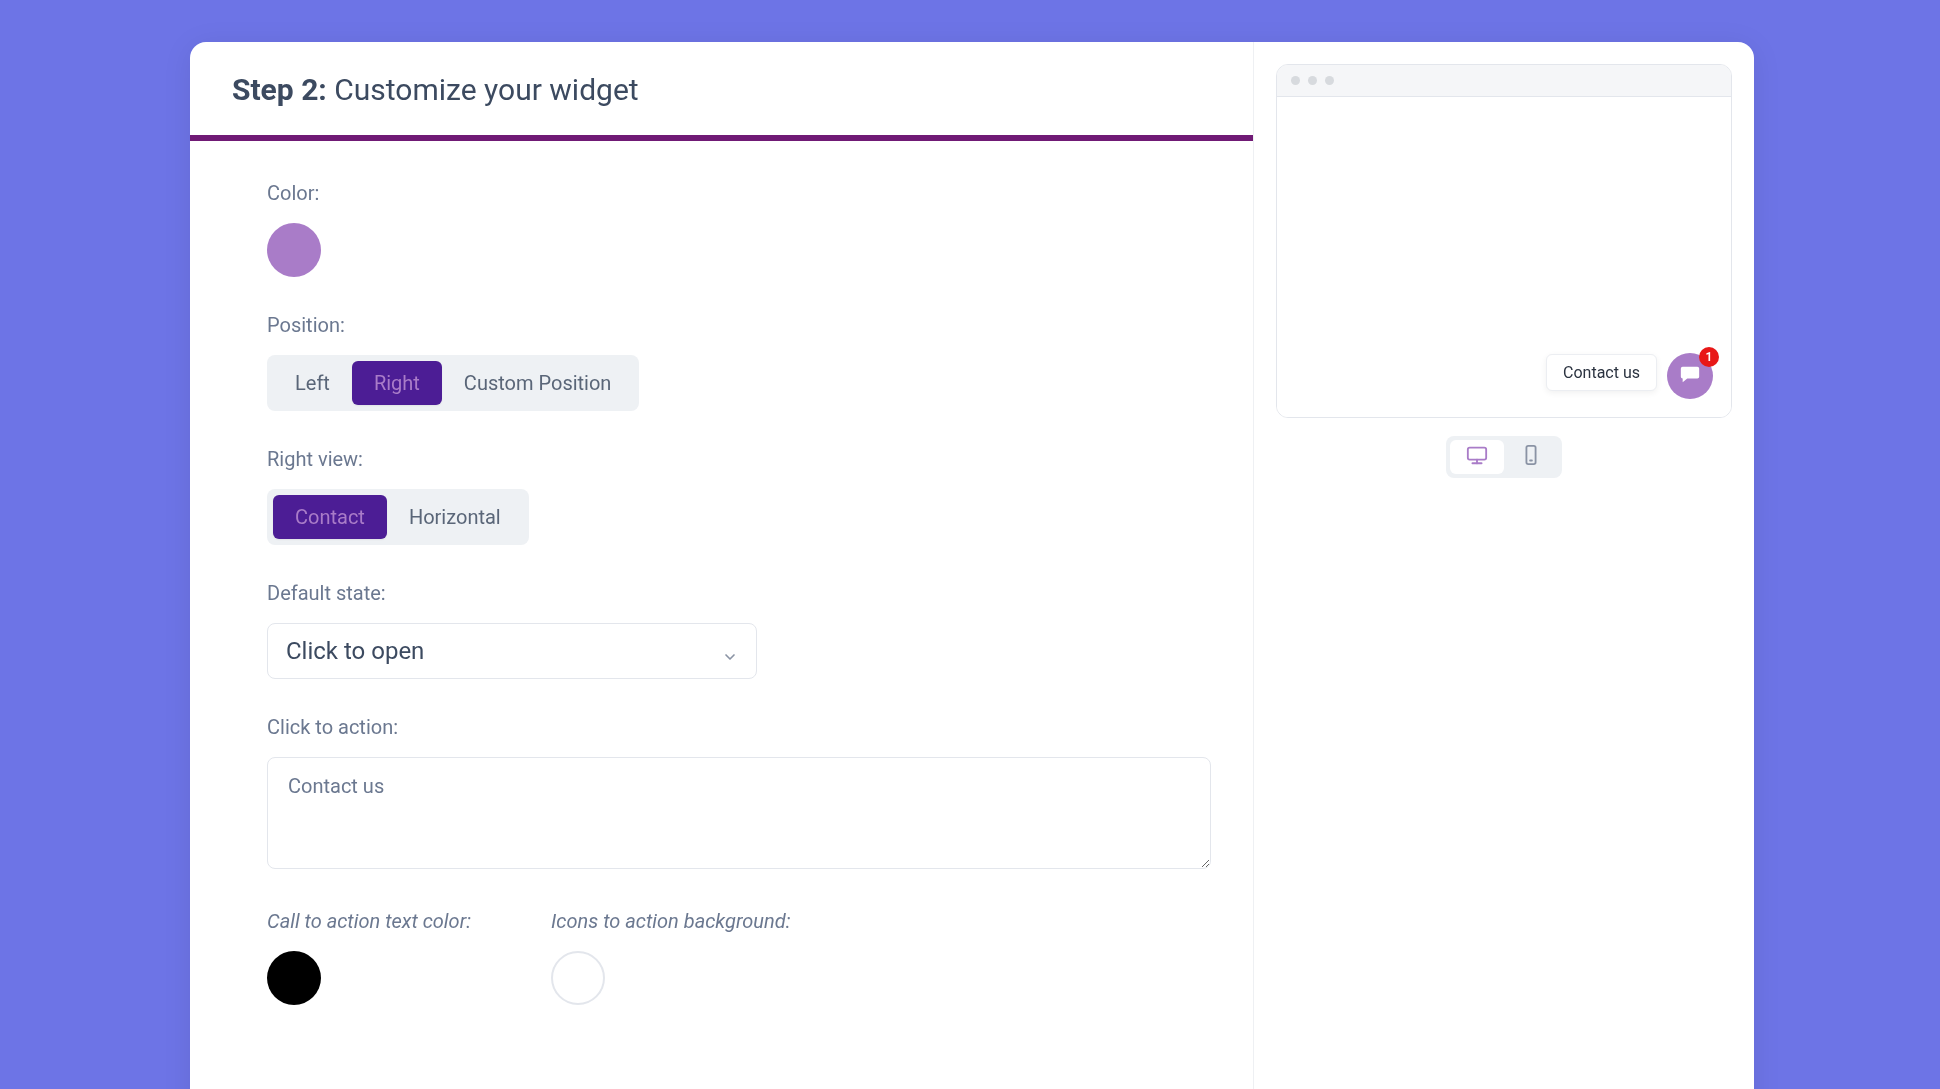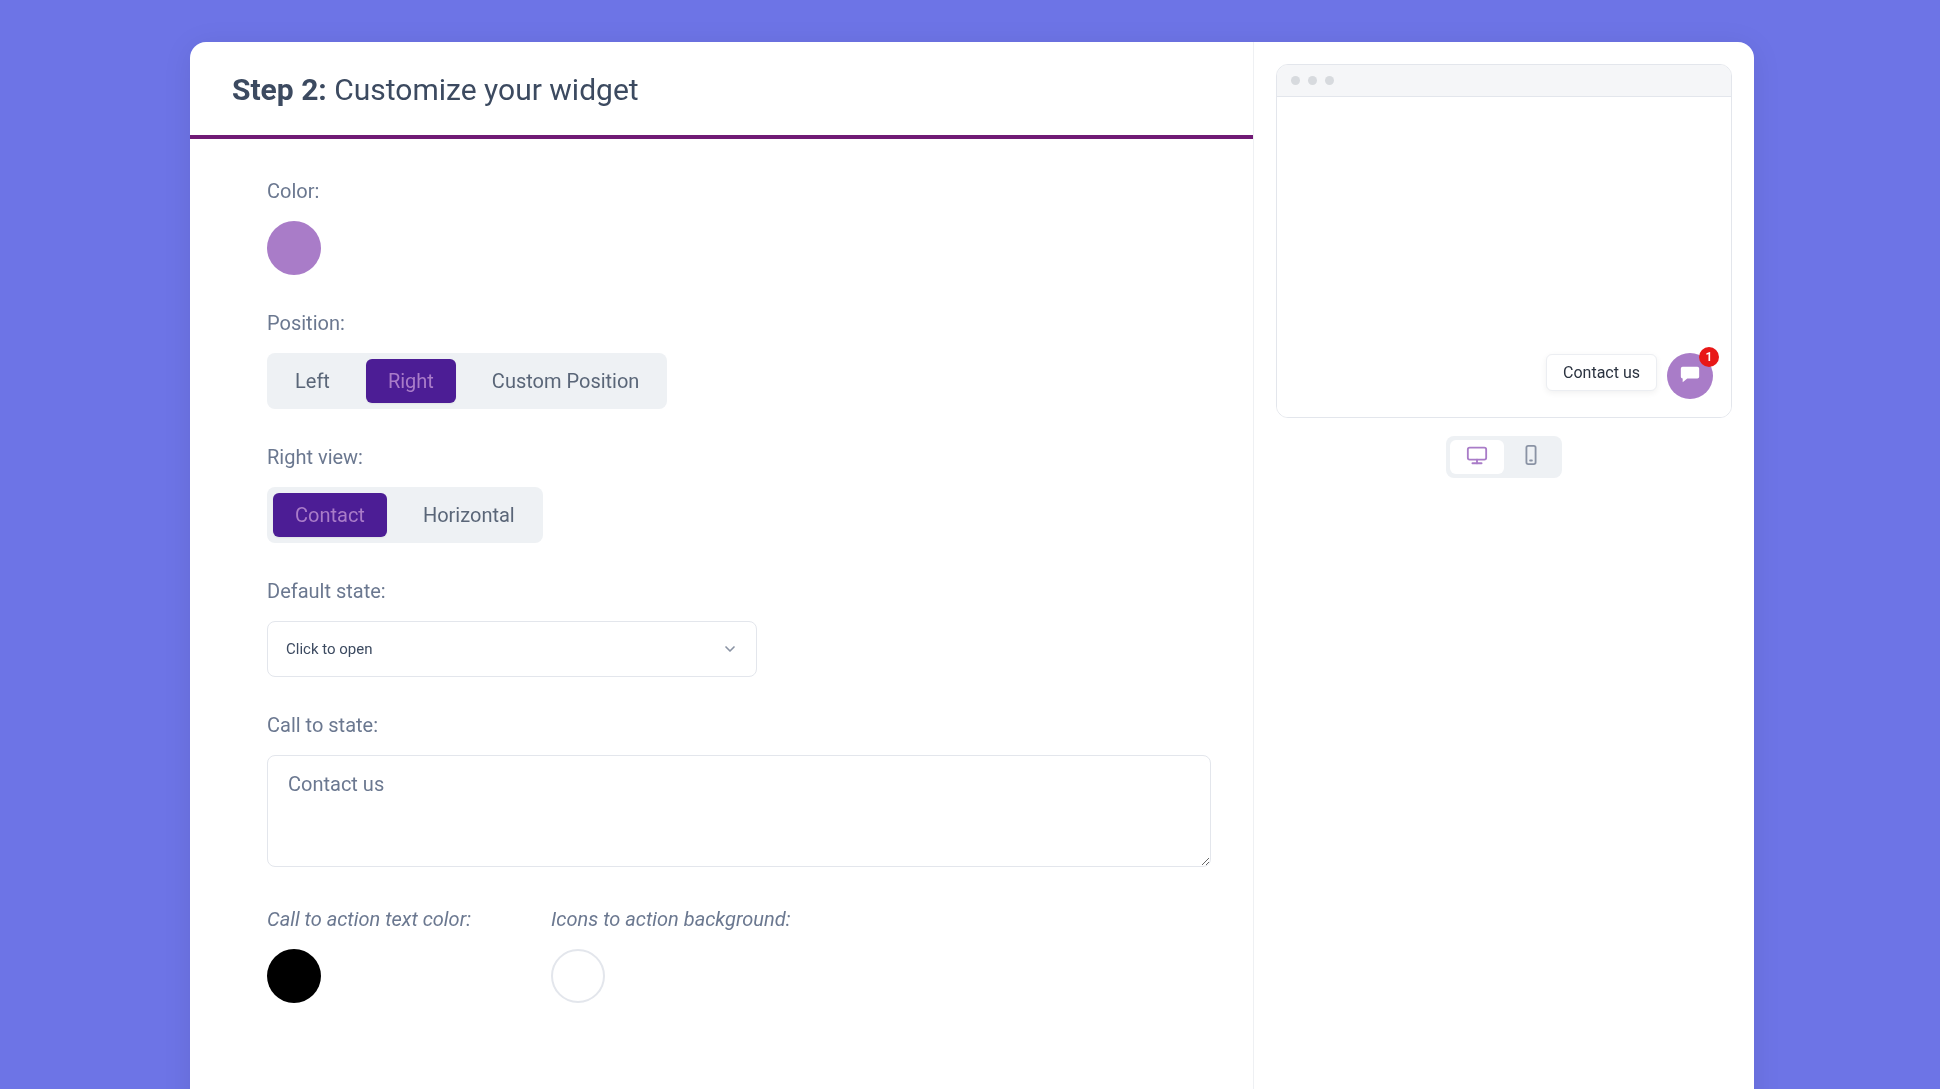--- a/index.html
+++ b/index.html
@@ -20,21 +20,21 @@
     border-radius: 16px;
     box-shadow: 0 4px 30px rgba(0,0,0,0.08);
     display: flex;
   }
   .main {
     flex: 1;
     border-right: 1px solid #eef0f3;
   }
   .header {
     padding: 30px 42px 28px;
-    border-bottom: 4px solid #701a75;
+    border-bottom: 6px solid #701a75;
     font-size: 30px;
     color: #3c4a60;
   }
   .header .bold { font-weight: 700; }
   .header .light { font-weight: 400; }
   .form {
     padding: 40px 42px 60px;
     margin-left: 35px;
   }
   .field { margin-bottom: 36px; }
@@ -50,21 +50,20 @@
     cursor: pointer;
   }
   .swatch.purple { background: #a97cc8; }
   .swatch.black  { background: #000; }
   .swatch.white  { background: #fff; border: 2px solid #e3e6ec; }
   .seg {
     display: inline-flex;
     background: #eef1f4;
     border-radius: 8px;
     padding: 6px;
-    gap: 14px;
   }
   .seg-item {
     font-size: 20px;
     padding: 10px 22px;
     border-radius: 6px;
     color: #5a6678;
     cursor: pointer;
     user-select: none;
   }
   .seg-item.active {
@@ -74,21 +73,21 @@
   }
   .select {
     width: 490px;
     height: 56px;
     border: 1px solid #e3e6ec;
     border-radius: 8px;
     padding: 0 18px;
     display: flex;
     align-items: center;
     justify-content: space-between;
-    font-size: 15px;
+    font-size: 24px;
     color: #3c4a60;
     cursor: pointer;
     background: #fff;
   }
   .chev {
     width: 16px; height: 16px;
     display: inline-block;
   }
   .chev svg { width: 100%; height: 100%; }
   .textarea {
@@ -229,21 +228,21 @@
           <span>Click to open</span>
           <span class="chev">
             <svg viewBox="0 0 24 24" fill="none" stroke="#8a93a4" stroke-width="2.5" stroke-linecap="round" stroke-linejoin="round">
                 <polyline points="6 9 12 15 18 9"></polyline>
               </svg>
           </span>
         </div>
       </div>
 
       <div class="field">
-        <span class="label">Call to state:</span>
+        <span class="label">Click to action:</span>
         <textarea class="textarea" style="">Contact us</textarea>
       </div>
 
       <div class="row">
         <div class="sub">
           <span class="label">Call to action text color:</span>
           <div class="swatch black"></div>
         </div>
         <div class="sub">
           <span class="label">Icons to action background:</span>

